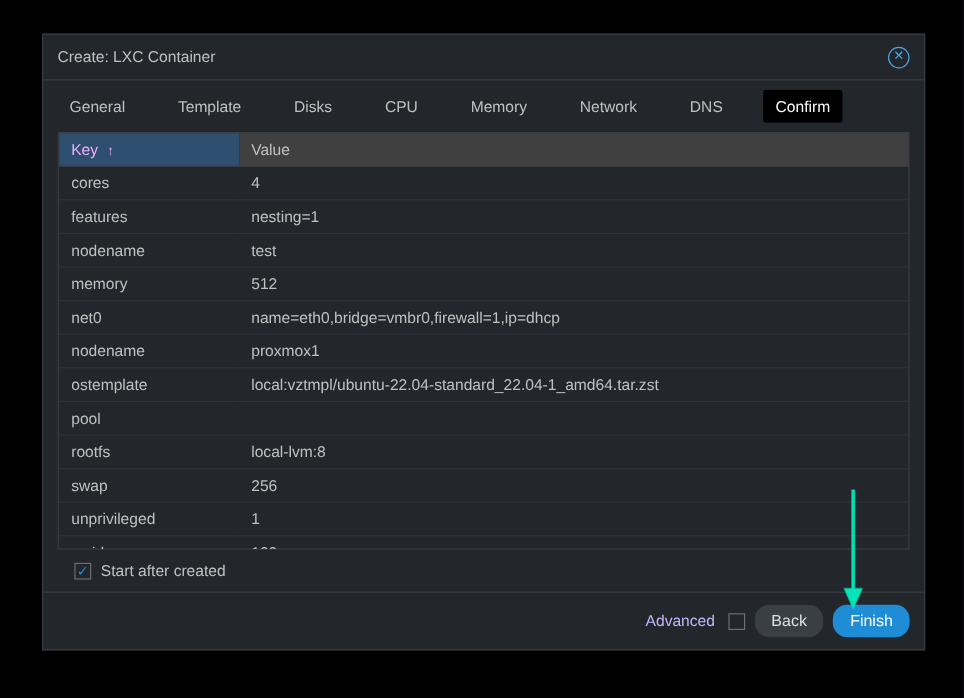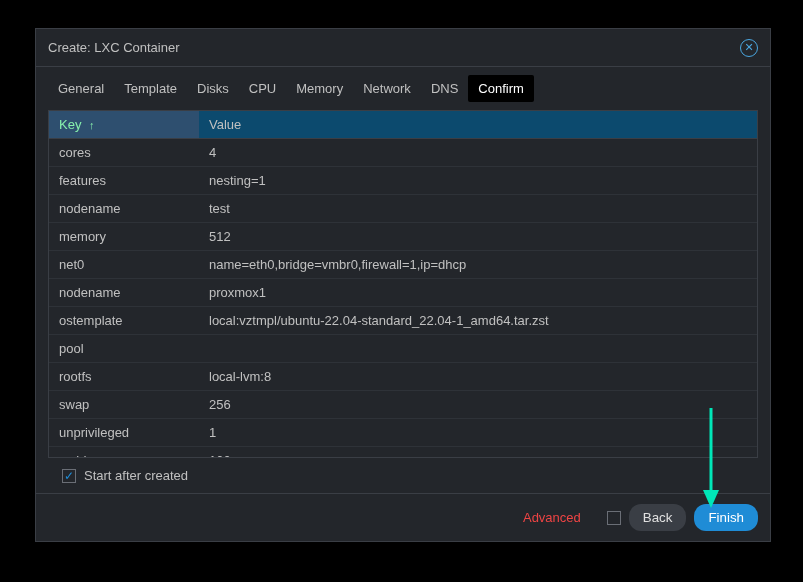--- a/index.html
+++ b/index.html
@@ -39,21 +39,21 @@
       display: flex;
       align-items: center;
       justify-content: center;
       cursor: pointer;
       color: #4aa6e0;
       font-size: 11px;
       line-height: 1;
     }
     .tabs {
       display: flex;
-      gap: 0;
+      gap: 24px;
       padding: 8px 12px 8px 12px;
       align-items: center;
     }
     .tab {
       padding: 6px 10px;
       color: #c0c0c0;
       cursor: pointer;
       border-radius: 2px;
     }
     .tab.active {
@@ -74,27 +74,27 @@
       width: 100%;
       border-collapse: collapse;
     }
     .table th, .table td {
       text-align: left;
       padding: 6px 10px;
       border-bottom: 1px solid #2e3238;
       font-weight: normal;
     }
     .table th {
-      background: #0c4a6e;
+      background: #404040;
       border-bottom: 1px solid #3a3e45;
     }
     .table th.key-col {
       background: #2e4f6f;
       width: 150px;
-      color: #86efac;
+      color: #f0abfc;
     }
     .sort-arrow {
       display: inline-block;
       margin-left: 4px;
       font-size: 11px;
     }
     .start-after {
       display: flex;
       align-items: center;
       gap: 8px;
@@ -117,21 +117,21 @@
       line-height: 1;
     }
     .footer {
       display: flex;
       align-items: center;
       justify-content: flex-end;
       gap: 8px;
       padding: 10px 12px;
       border-top: 1px solid #3a3e45;
     }
-    .adv-label { color: #ef4444; margin-right: 18px; }
+    .adv-label { color: #c4b5fd; margin-right: 3px; }
     .btn {
       padding: 6px 14px;
       background: #3a3e45;
       color: #e0e0e0;
       border: none;
       cursor: pointer;
       border-radius: 12px;
     }
     .btn.primary {
       background: #1f8cd6;

